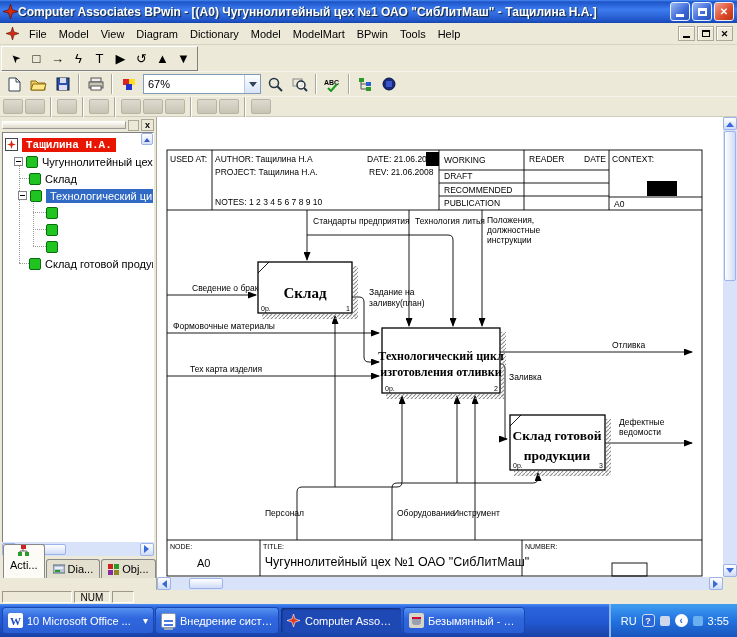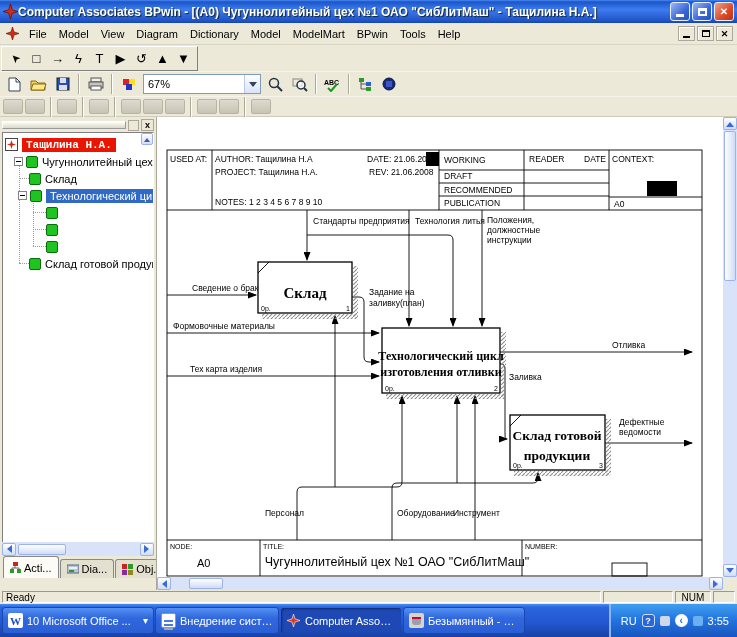--- a/index.html
+++ b/index.html
@@ -77,21 +77,21 @@
   .sbb{width:14px;height:13px;background:linear-gradient(#fefefe,#cfdcf8);border:1px solid #9cb3e8;border-radius:2px;
     display:flex;align-items:center;justify-content:center;flex:none;}
   .tri-l{width:0;height:0;border:4px solid transparent;border-right:5px solid #3b6ad8;margin-right:3px;}
   .tri-r{width:0;height:0;border:4px solid transparent;border-left:5px solid #3b6ad8;margin-left:3px;}
   .tri-u{width:0;height:0;border:4px solid transparent;border-bottom:5px solid #3b6ad8;margin-bottom:3px;}
   .tri-dn{width:0;height:0;border:4px solid transparent;border-top:5px solid #3b6ad8;margin-top:3px;}
   .thumb-h{height:11px;background:linear-gradient(#fefefe,#cfdcf8);border:1px solid #9cb3e8;border-radius:2px;margin:0 2px;}
   .tabs{position:absolute;left:0;bottom:12px;height:22px;display:flex;align-items:flex-end;padding-left:3px;gap:1px;}
   .tab{height:19px;display:flex;align-items:center;gap:3px;padding:0 6px;border:1px solid #888;border-bottom:none;
     border-radius:3px 3px 0 0;background:#e4e0d0;font-size:11px;}
-  .tab.active{background:#fcfbf6;height:22px;font-weight:normal;}
+  .tab.active{background:#fcfbf6;height:34px;font-weight:normal;flex-direction:column;}
 
   #pane{position:absolute;left:156px;top:0;width:581px;height:473px;background:#fff;border-left:1px solid #aca899;}
   #sheet{position:absolute;left:0;top:0;}
   .vscroll{position:absolute;right:0;top:0;width:14px;bottom:13px;background:#d8e2f8;display:flex;flex-direction:column;align-items:center;}
   .thumb-v{width:12px;height:150px;background:linear-gradient(90deg,#fefefe,#cfdcf8);border:1px solid #9cb3e8;border-radius:2px;margin-top:1px;}
   .hscroll-pane{position:absolute;left:0;bottom:0;right:14px;height:13px;background:#d8e2f8;display:flex;align-items:center;}
   .sb-corner{position:absolute;right:0;bottom:0;width:14px;height:13px;background:#ece9d8;}
 
   
   .ln{stroke:#000;stroke-width:0.9;fill:none;}
@@ -536,21 +536,20 @@
         <div class="thumb-h" style="width:34px;margin-left:18px;"></div>
         <div class="sbb" style="margin-left:auto;">
             <i class="tri-r"></i>
           </div>
       </div>
       <div class="sb-corner"></div>
     </div>
   </div>
 
   <div class="abs" id="statusbar">
-    <div class="spanel" style="flex:1;">Ready</div>
     <div class="spanel" style="width:70px;"></div>
     <div class="spanel" style="width:36px;justify-content:center;">NUM</div>
     <div class="spanel" style="width:22px;"></div>
   </div>
 
   <div class="abs" id="taskbar">
     <div class="task" style="width:150px;">
       <span class="ticon word">W</span>
       <span class="lbl">10 Microsoft Office ...</span>
       <span class="chev">▾</span>

